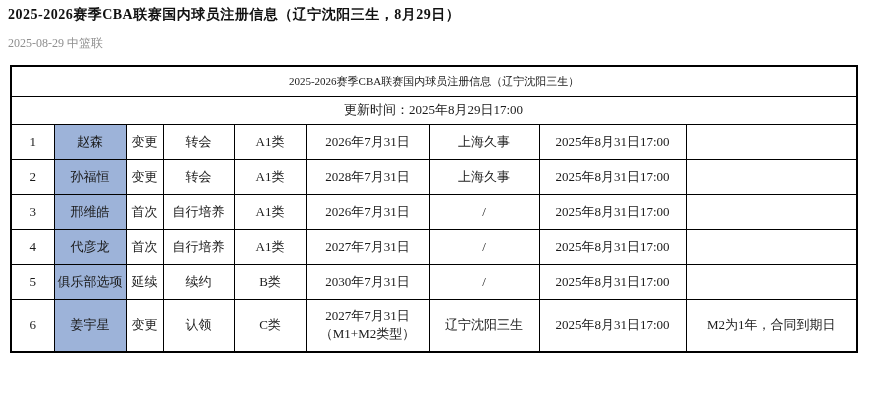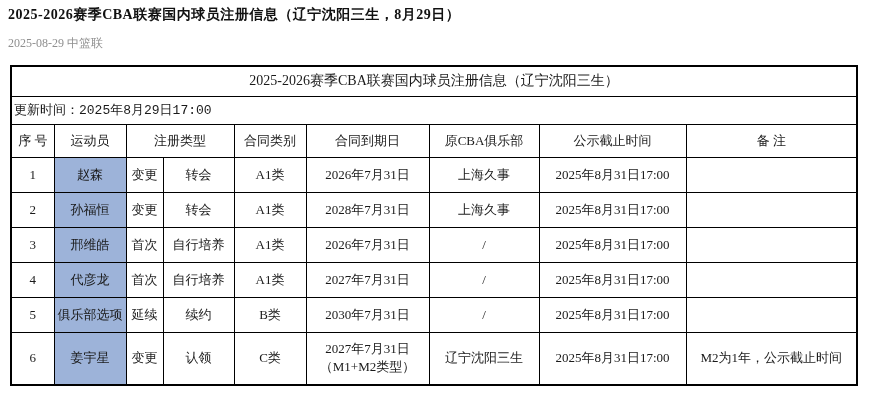--- a/index.html
+++ b/index.html
@@ -38,22 +38,22 @@
     border: 1px solid var(--border-color, #000);
     text-align: center;
     vertical-align: middle;
     font-weight: normal;
     padding: 0 2px;
     white-space: pre-line;
     overflow: hidden;
   }
   table.reg-table { border: 2px solid var(--border-color, #000); }
 
-  tr.title-row td { height: 30px; font-size: 14px; }
-  tr.update-row td { height: 28px; text-align: left; padding-right: 3px; font-family: Liberation Mono, monospace; }
+  tr.title-row td { height: 30px; font-size: 11px; }
+  tr.update-row td { height: 28px; text-align: center; padding-right: 3px; }
   tr.header-row th { height: 33px; }
   tbody tr.data-row td { height: 35px; }
   tbody tr.data-row:last-child td { height: 53px; }
 
   td.player-name { background: var(--highlight-blue, #9DB3D9); }
 </style>
 </head>
 <body>
 
 <div class="page">
@@ -71,30 +71,20 @@
       <col style="width:110px">
         <col style="width:147px">
         <col style="width:171px">
     </colgroup>
     <tbody>
       <tr class="title-row">
         <td colspan="9">2025-2026赛季CBA联赛国内球员注册信息（辽宁沈阳三生）</td>
       </tr>
       <tr class="update-row">
         <td colspan="9">更新时间：2025年8月29日17:00</td>
-      </tr>
-      <tr class="header-row">
-        <th>序 号</th>
-        <th>运动员</th>
-        <th colspan="2">注册类型</th>
-        <th>合同类别</th>
-        <th>合同到期日</th>
-        <th>原CBA俱乐部</th>
-        <th>公示截止时间</th>
-        <th>备 注</th>
       </tr>
     <tr class="data-row">
     <td>1</td>
     <td class="player-name">赵森</td>
     <td>变更</td>
     <td>转会</td>
     <td>A1类</td>
     <td>2026年7月31日</td>
     <td>上海久事</td>
     <td>2025年8月31日17:00</td>
@@ -147,17 +137,17 @@
         <tr class="data-row">
     <td>6</td>
     <td class="player-name">姜宇星</td>
     <td>变更</td>
     <td>认领</td>
     <td>C类</td>
     <td>2027年7月31日
 （M1+M2类型）</td>
     <td>辽宁沈阳三生</td>
     <td>2025年8月31日17:00</td>
-    <td>M2为1年，公示截止时间</td>
+    <td>M2为1年，合同到期日</td>
   </tr>
       </tbody>
   </table>
 </div>
 
 </body></html>

